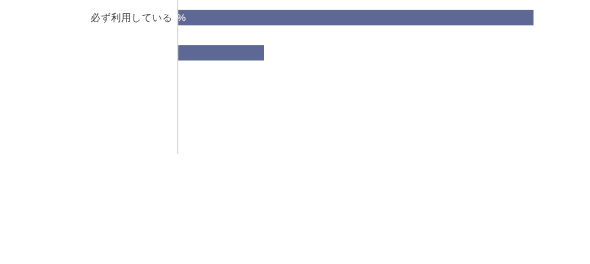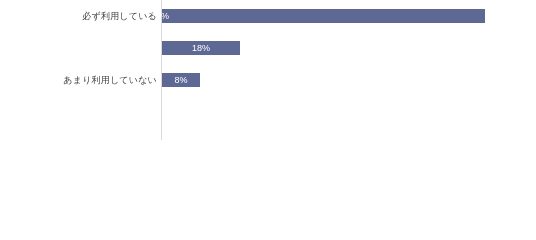--- a/index.html
+++ b/index.html
@@ -87,23 +87,17 @@
   <div class="axis-line"></div>
 
   <div class="bar-row" style="top:0px;">
     <div class="cat-label">必ず利用している</div>
     <div class="bar" style="width:323px;"></div>
     <div class="bar-value-inside" style="left:140px;width:40px;">72%</div>
   </div>
 
   <div class="bar-row" style="top:32px;">
     <div class="bar" style="width:78px;"></div>
-    <div class="bar-value-inside" style="left:180px;width:42px;">18%</div>
   </div>
 
-  <div class="bar-row" style="top:64px;">
-    <div class="cat-label">あまり利用していない</div>
-    <div class="bar" style="width:38px;"></div>
-    <div class="bar-value-inside" style="left:166px;width:30px;">8%</div>
-  </div>
 
 
 </div>
 
 </body></html>

